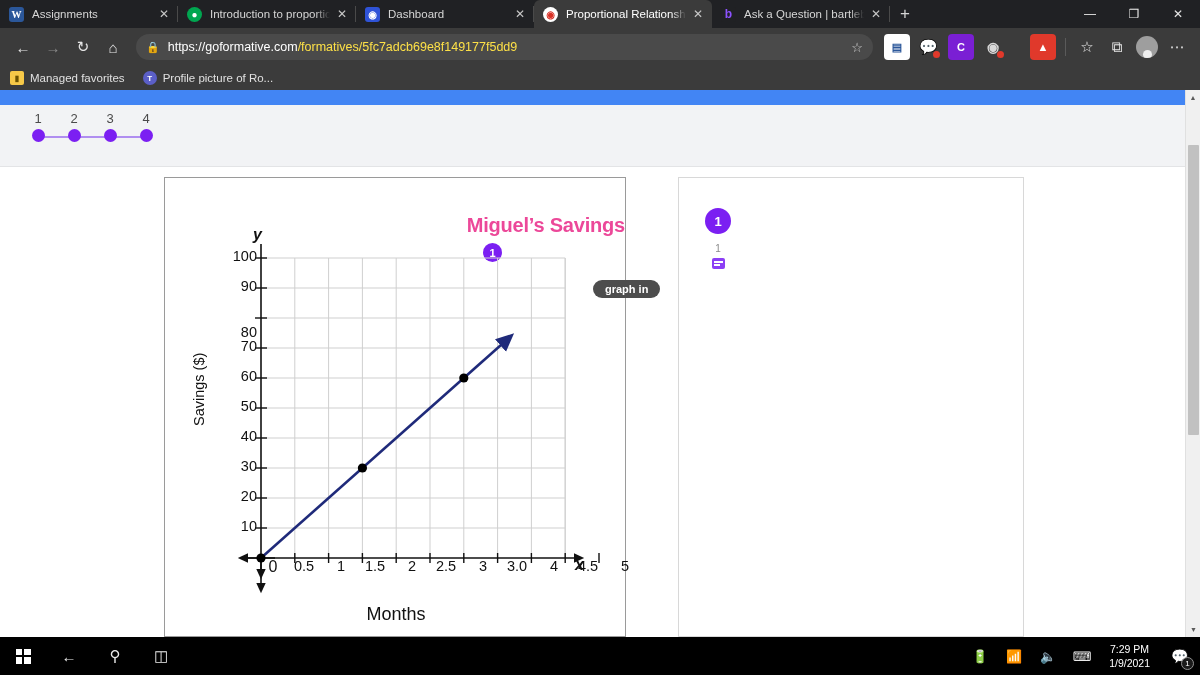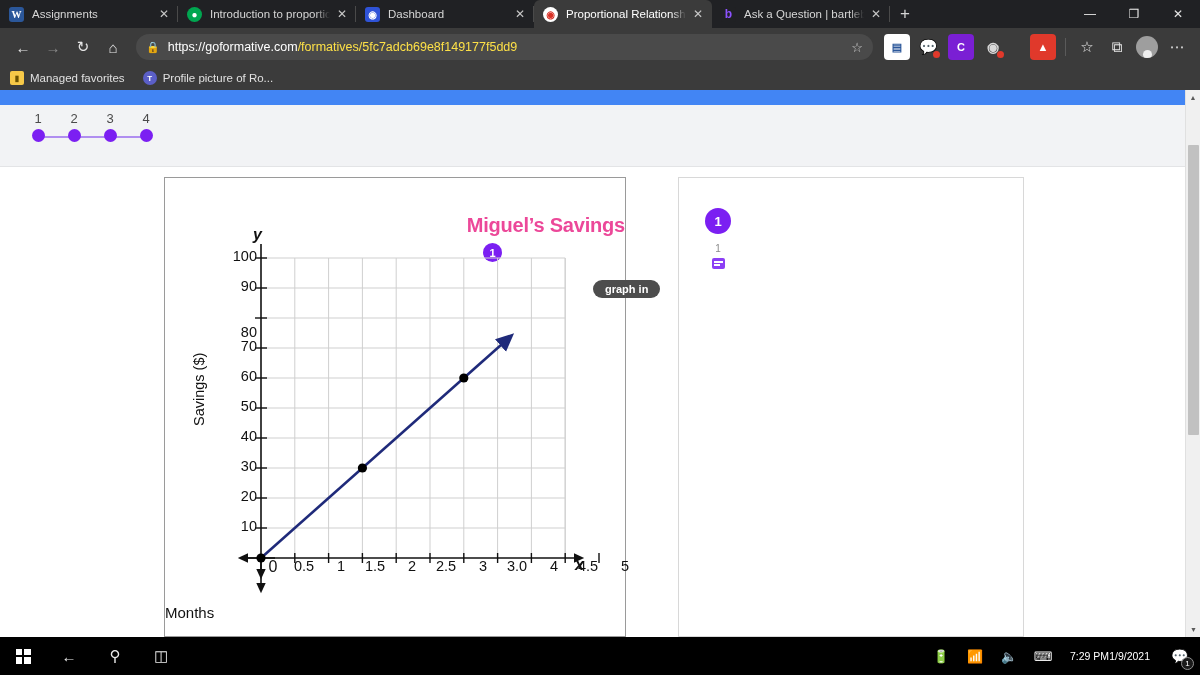--- a/index.html
+++ b/index.html
@@ -181,21 +181,21 @@
 
   .plot-wrap { position:absolute; left:0; top:58px; width:462px; height:395px; }
 
   .axis-label-y {
     position:absolute; left:26px; top:190px;
     transform: rotate(-90deg); transform-origin: left top;
     font-size:14.5px; color:#111; white-space:nowrap;
   }
   .axis-label-x {
     position:absolute; left:0; top:368px; width:462px;
-    font-size:15px; color:#111;
+    text-align:center; font-size:18px; color:#111;
   }
   .y-letter { position:absolute; left:88px; top:-10px; font-size:16px; font-weight:bold; font-style:italic; color:#111;}
   .x-letter { position:absolute; left:410px; top:320px; font-size:16px; font-weight:bold; font-style:italic; color:#111;}
 
   .ytick {
     position:absolute; right:0; transform:translateY(-50%);
     font-size:14.5px; color:#111; font-weight:500;
   }
   .ytick-col { position:absolute; left:44px; top:0; width:48px; height:340px; }
   .xtick {
@@ -288,21 +288,21 @@
   }
   .win-logo span { background:#ffffff; display:block; }
   .tk-right {
     margin-left:auto; display:flex; align-items:center; height:38px;
   }
   .tray-icon {
     width:34px; height:38px; display:flex; align-items:center; justify-content:center;
     font-size:13px; color:#eaeaea;
   }
   .clock {
-    display:flex; align-items:center; justify-content:center;
+    display:flex; flex-direction:column; align-items:center; justify-content:center;
     font-size:10.5px; line-height:1.35; color:#fff;
     padding: 0 10px;
   }
   .notif {
     width:40px; height:38px; display:flex; align-items:center; justify-content:center;
     position:relative; color:#eaeaea; font-size:14px;
   }
   .notif-badge {
     position:absolute; right:6px; bottom:5px;
     width:13px; height:13px; border-radius:50%;

